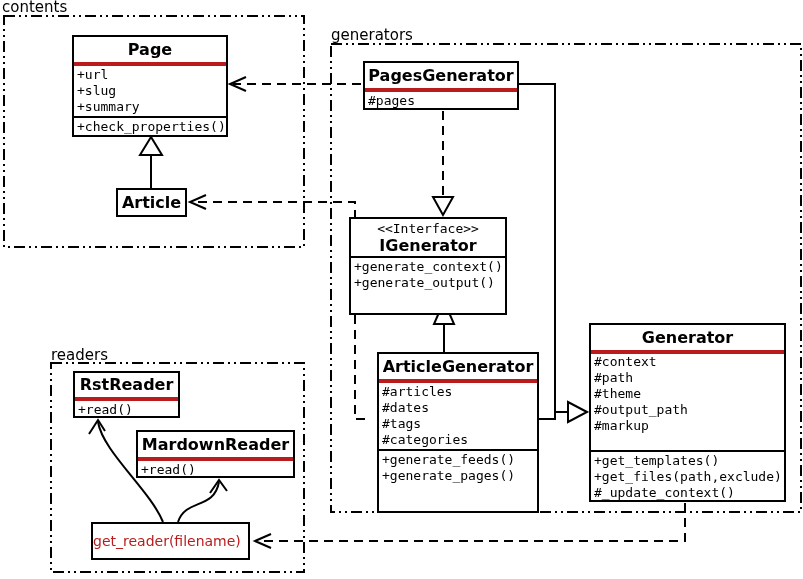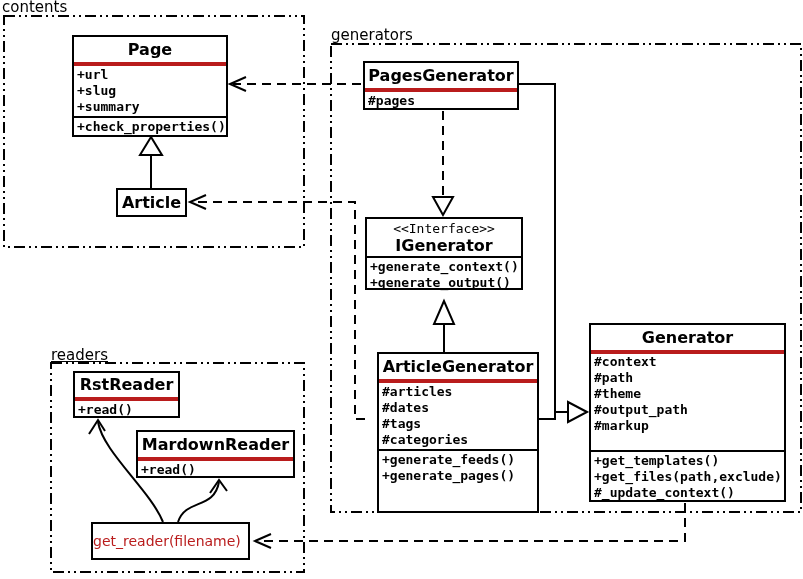--- a/index.html
+++ b/index.html
@@ -48,59 +48,58 @@
   .cls-sec{
     font-family:"DejaVu Sans Mono", monospace;
     font-size:13px;
     padding:1px 2px 0 3px;
     overflow:hidden;
   }
   .cls-sec .member{
     line-height:16px;
     height:16px;
     white-space:nowrap;
-    font-weight:bold;
   }
   .divider{border-bottom:2px solid #000;}
   .plain-box{
     position:absolute;
     box-sizing:border-box;
     border:2px solid #000;
     background:#fff;
     color:#b91c1c;
     font-size:14px;
     text-align:left;
     white-space:nowrap;
     overflow:hidden;
   }
   
   #box-page{left:72px;top:35px;width:156px;height:102px;}
   #box-page .attrs{height:49px;}
   #box-page .methods{height:20px;}
   #box-article{left:116px;top:188px;width:71px;height:29px;}
   #box-pagesgen{left:363px;top:61px;width:156px;height:49px;}
   #box-pagesgen .attrs{height:18px;}
-  #box-igen{left:365px;top:217px;width:158px;height:73px;}
+  #box-igen{left:349px;top:217px;width:158px;height:98px;}
   #box-igen .cls-title{height:20px;line-height:20px;}
   #box-igen .methods{height:36px;}
   #box-articlegen{left:365px;top:352px;width:162px;height:161px;margin-left:12px;}
   #box-articlegen .attrs{height:65px;}
   #box-articlegen .methods{height:33px;}
   #box-generator{left:589px;top:323px;width:197px;height:179px;}
   #box-generator .attrs{height:96px;padding-top:0;}
   #box-generator .methods{height:50px;}
   #box-rstreader{left:73px;top:371px;width:107px;height:47px;}
   #box-rstreader .cls-title{height:24px;line-height:24px;}
   #box-rstreader .methods{height:17px;}
   #box-mardownreader{left:136px;top:430px;width:159px;height:48px;}
   #box-mardownreader .methods{height:17px;}
   #box-getreader{left:91px;top:522px;width:159px;height:38px;line-height:34px;}
   #lbl-contents{left:2px;top:0px;}
   #lbl-generators{left:331px;top:28px;}
-  #lbl-readers{left:51px;top:348px;text-decoration:underline;}
+  #lbl-readers{left:51px;top:348px;}
 </style>
 </head>
 <body>
 
 <div id="canvas">
 
   <svg id="wires" width="803" height="579" viewBox="0 0 803 579" stroke="#000000" stroke-width="2" fill="none">
 
     <rect x="4" y="16" width="300" height="231" stroke-dasharray="11 4 2 4 2 4" shape-rendering="crispEdges"></rect>
     <rect x="331" y="44" width="470" height="468" stroke-dasharray="11 4 2 4 2 4" shape-rendering="crispEdges"></rect>

